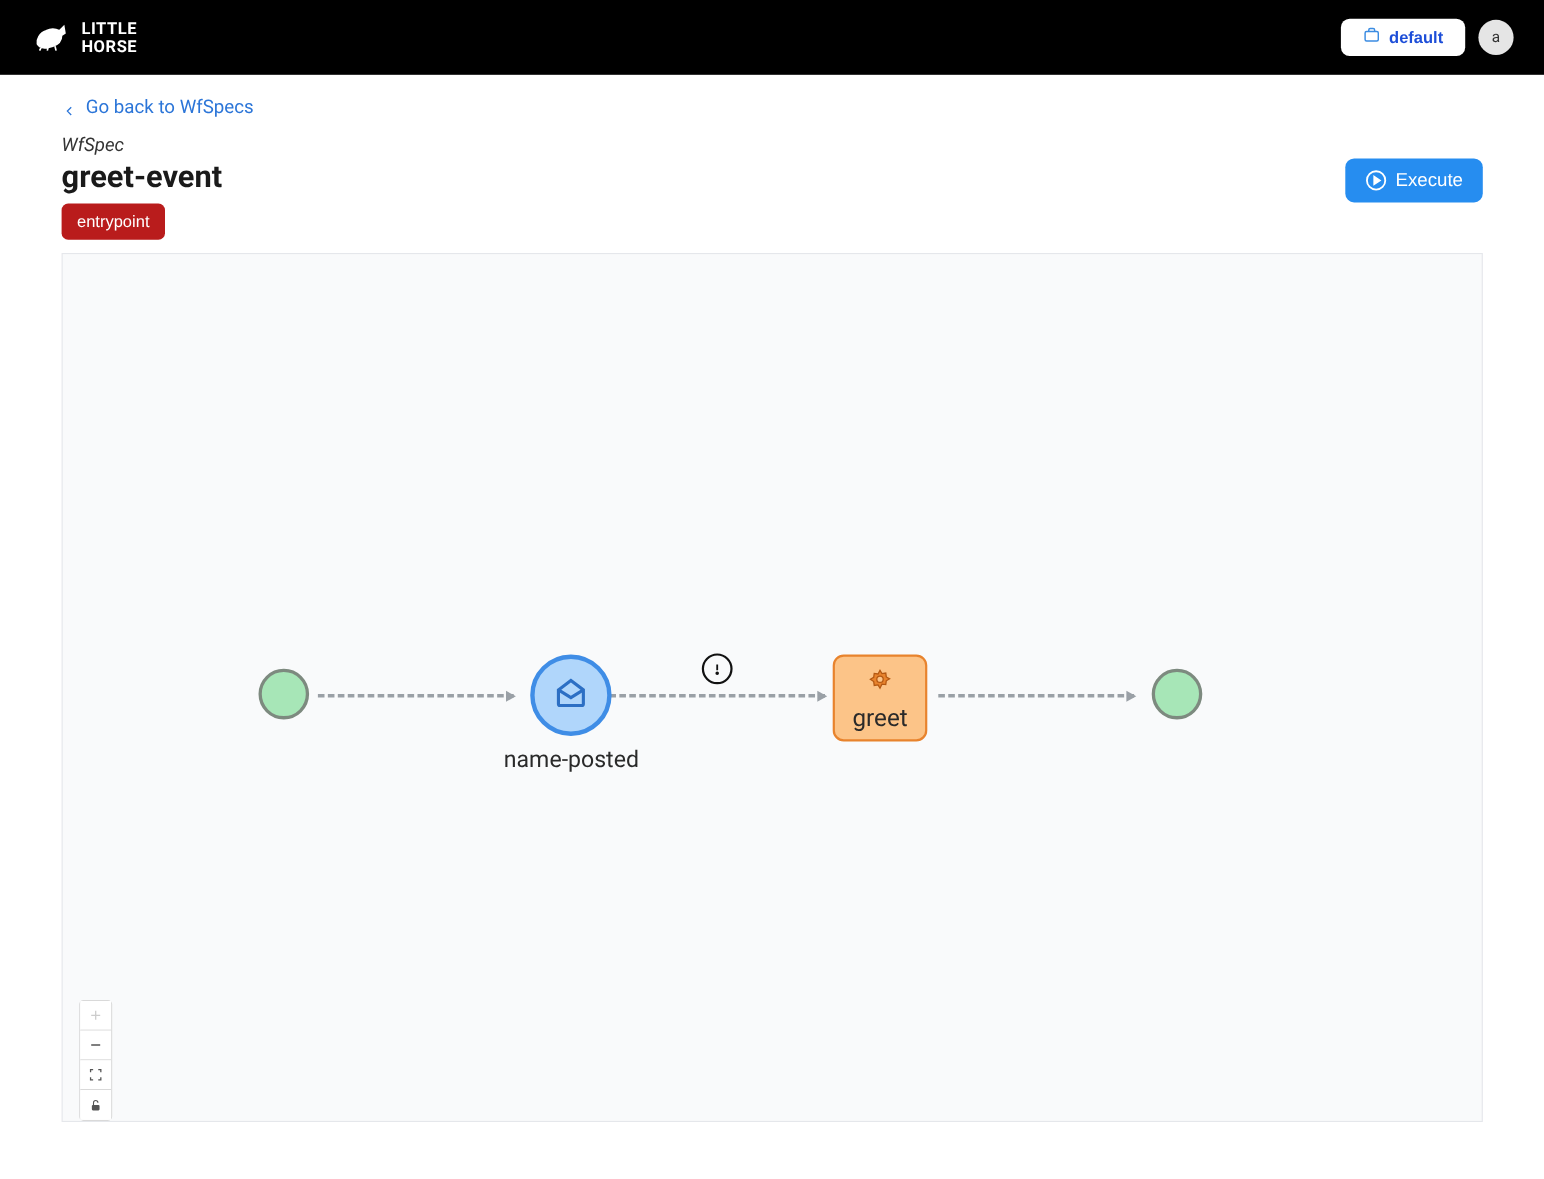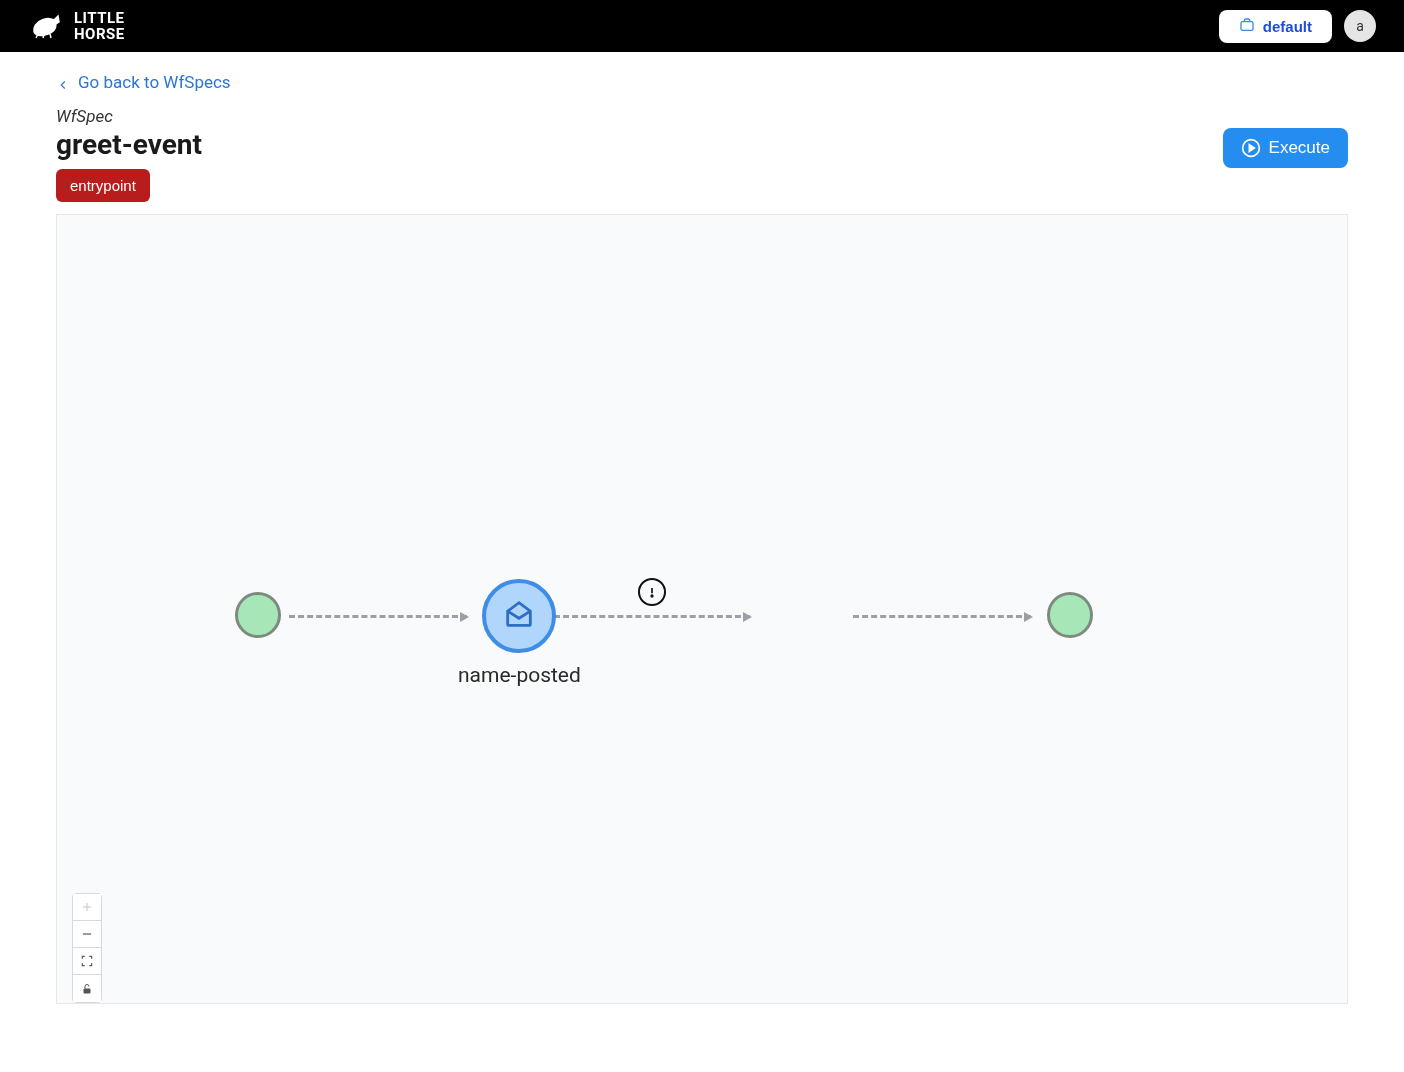--- a/index.html
+++ b/index.html
@@ -1,19 +1,19 @@
 <!DOCTYPE html>
 <html><head>
   <meta charset="utf-8">
   <style>
     * { box-sizing: border-box; margin: 0; padding: 0; }
     body { font-family: -apple-system, BlinkMacSystemFont, 'Segoe UI', Roboto, sans-serif; background: #fff; color: #1a1a1a; }
 
     
-    .header { background: #000; height: 52px; display: flex; align-items: center; justify-content: space-between; padding: 0 28px; }
+    .header { background: #000; height: 68px; display: flex; align-items: center; justify-content: space-between; padding: 0 28px; }
     .logo-group { display: flex; align-items: center; gap: 10px; }
     .logo-text { color: #fff; font-weight: 700; font-size: 15px; line-height: 1.1; letter-spacing: 0.5px; }
     .header-right { display: flex; align-items: center; gap: 12px; }
     .tenant-btn { background: #fff; border: none; border-radius: 8px; padding: 7px 20px; display: flex; align-items: center; gap: 8px; font-weight: 600; font-size: 15px; color: #1d4ed8; cursor: pointer; }
     .avatar { width: 32px; height: 32px; border-radius: 50%; background: #e5e5e5; display: flex; align-items: center; justify-content: center; font-size: 14px; color: #333; cursor: pointer; }
 
     
     .container { padding: 20px 56px; }
     .backlink { color: #2b75d8; font-size: 17px; text-decoration: none; display: inline-flex; gap: 8px; align-items: flex-end; margin-bottom: 14px; cursor: pointer; }
     .spec-label { font-style: italic; font-size: 17px; color: #333; margin-bottom: 2px; }
@@ -126,20 +126,29 @@
         <span>
           <svg width="34" height="34" viewBox="0 0 24 24" fill="none" stroke="#2c6fc4" stroke-width="2">
             <path d="M4 10l8-6 8 6v9a1 1 0 01-1 1H5a1 1 0 01-1-1v-9z"></path>
             <polyline points="4 10 12 15 20 10"></polyline>
           </svg>
         </span>
       </div>
       <div class="event-label">name-posted</div>
     </div>
 
+    <div class="node task-node" style="left:700px; top:364px;">
+      <span>
+        <svg width="28" height="28" viewBox="0 0 24 24" fill="#e8832d" stroke="#b35812" stroke-width="1">
+          <path d="M12 2l1.5 2.6 3-0.4 0.4 3 2.6 1.5-2.6 1.5-0.4 3-3-0.4L12 16l-1.5-2.6-3 0.4-0.4-3L4.5 9l2.6-1.5 0.4-3 3 0.4L12 2z"></path>
+          <circle cx="12" cy="9" r="2.5" fill="#fcc488"></circle>
+        </svg>
+      </span>
+      <div class="task-label">greet</div>
+    </div>
 
     <div class="node end-node" style="left:990px; top:377px;"></div>
 
     <div class="zoom-tools">
       <button class="disabled">
         <svg width="14" height="14" viewBox="0 0 24 24" stroke="currentColor" stroke-width="2">
           <line x1="12" y1="5" x2="12" y2="19"></line>
             <line x1="5" y1="12" x2="19" y2="12"></line>
         </svg>
       </button>

